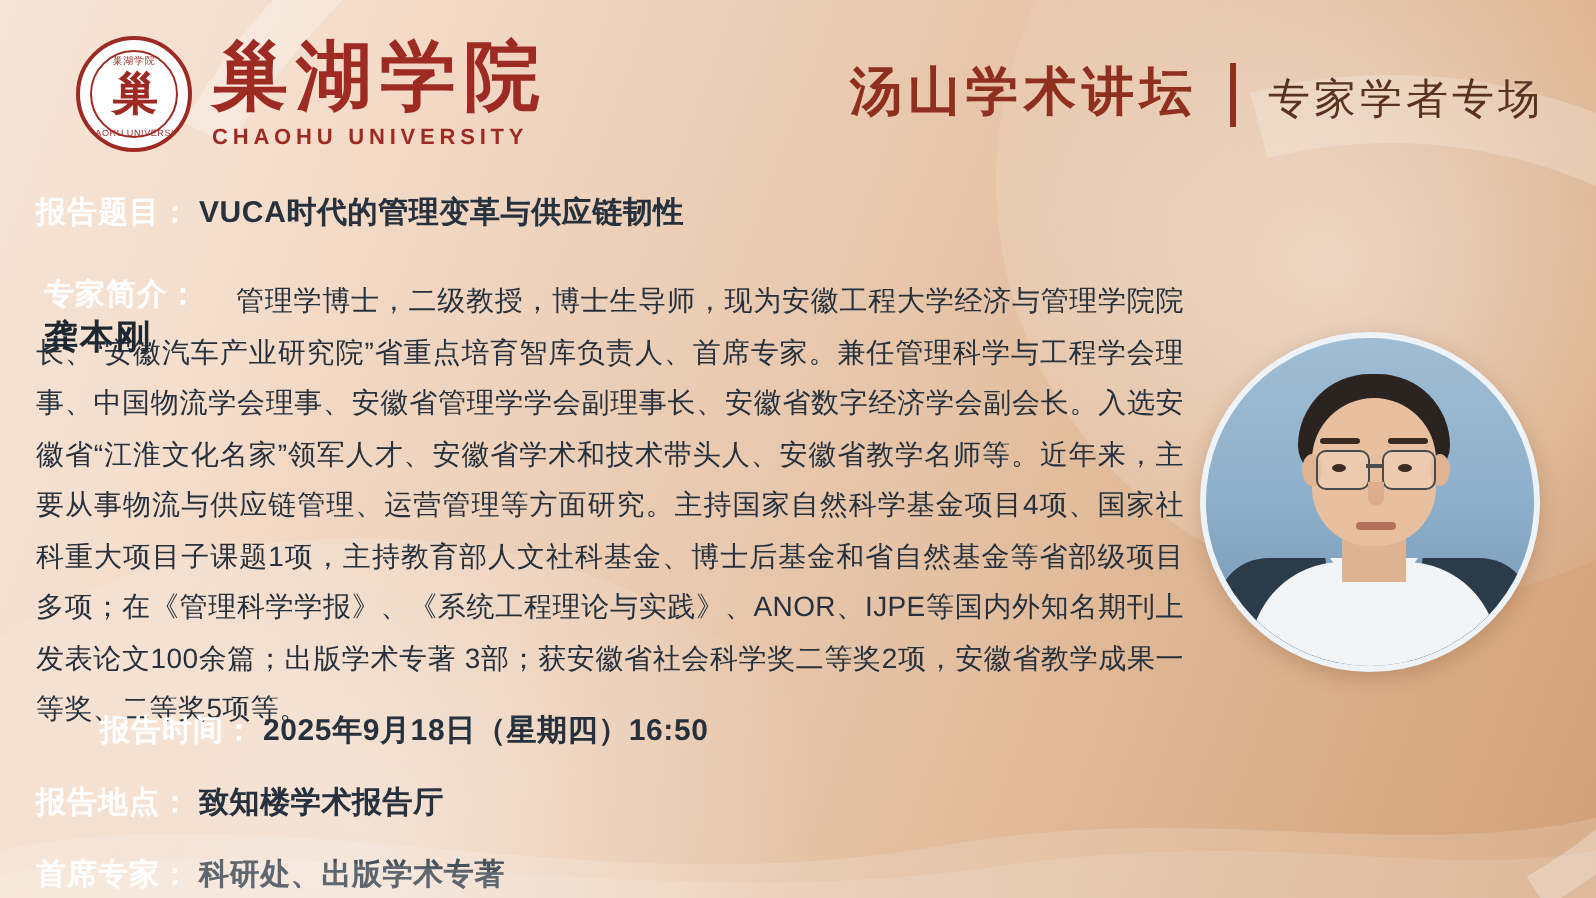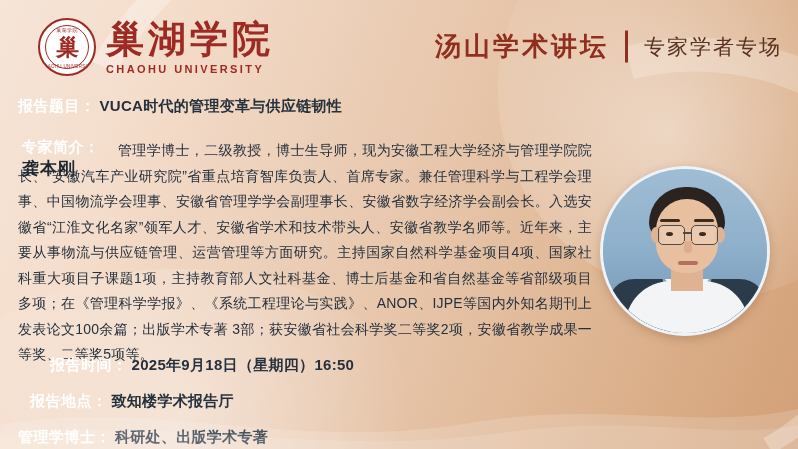--- a/index.html
+++ b/index.html
@@ -150,24 +150,24 @@
   .uni-en {
     margin-top: 6px;
     font-size: 11px;
     font-weight: bold;
     color: #9e2a24;
     letter-spacing: 2.4px;
     white-space: nowrap;
   }
   .header-right {
     position: absolute;
-    right: 16px;
+    right: 26px;
     top: 46px;
     display: flex;
-    align-items: center;
+    align-items: flex-end;
     transform: translateY(-50%);
   }
   .forum-title {
     font-family: "Liberation Serif", serif;
     font-size: 26px;
     font-weight: bold;
     color: #8f2f1f;
     letter-spacing: 3px;
     white-space: nowrap;
   }
@@ -205,21 +205,21 @@
     font-weight: bold;
     white-space: nowrap;
     margin-left: 4px;
     letter-spacing: 0.3px;
     text-align: center;
   }
 
   #row-topic { left: 18px; top: 97px; }
   #row-intro { left: 18px; top: 138px; flex-direction: column; }
   #row-time  { left: 18px; top: 356px; margin-left: 32px; }
-  #row-place { left: 30px; top: 392px; }
+  #row-place { left: 18px; top: 392px; }
   #row-org   { left: 18px; top: 428px; }
 
   .expert-name {
     color: #1c2731;
     font-size: 17px;
     font-weight: bold;
     margin-left: 4px;
     letter-spacing: 1px;
   }
   .intro-body {
@@ -436,21 +436,21 @@
     <span class="field-label">报告时间：</span>
     <span class="field-value">2025年9月18日（星期四）16:50</span>
   </div>
 
   <div class="field" id="row-place">
     <span class="field-label">报告地点：</span>
     <span class="field-value">致知楼学术报告厅</span>
   </div>
 
   <div class="field" id="row-org">
-    <span class="field-label">管理学博士：</span>
+    <span class="field-label">首席专家：</span>
     <span class="field-value">科研处、出版学术专著</span>
   </div>
 
   <svg class="bottom-wave" viewBox="0 0 798 70" preserveAspectRatio="none">
     <path d="M0,46 C140,18 300,74 470,44 C600,21 700,52 798,30 L798,70 L0,70 Z" fill="rgba(255,255,255,0.16)"></path>
     <path d="M0,58 C160,34 320,80 500,54 C640,34 720,62 798,46 L798,70 L0,70 Z" fill="rgba(255,255,255,0.12)"></path>
   </svg>
 
 </div>
 

